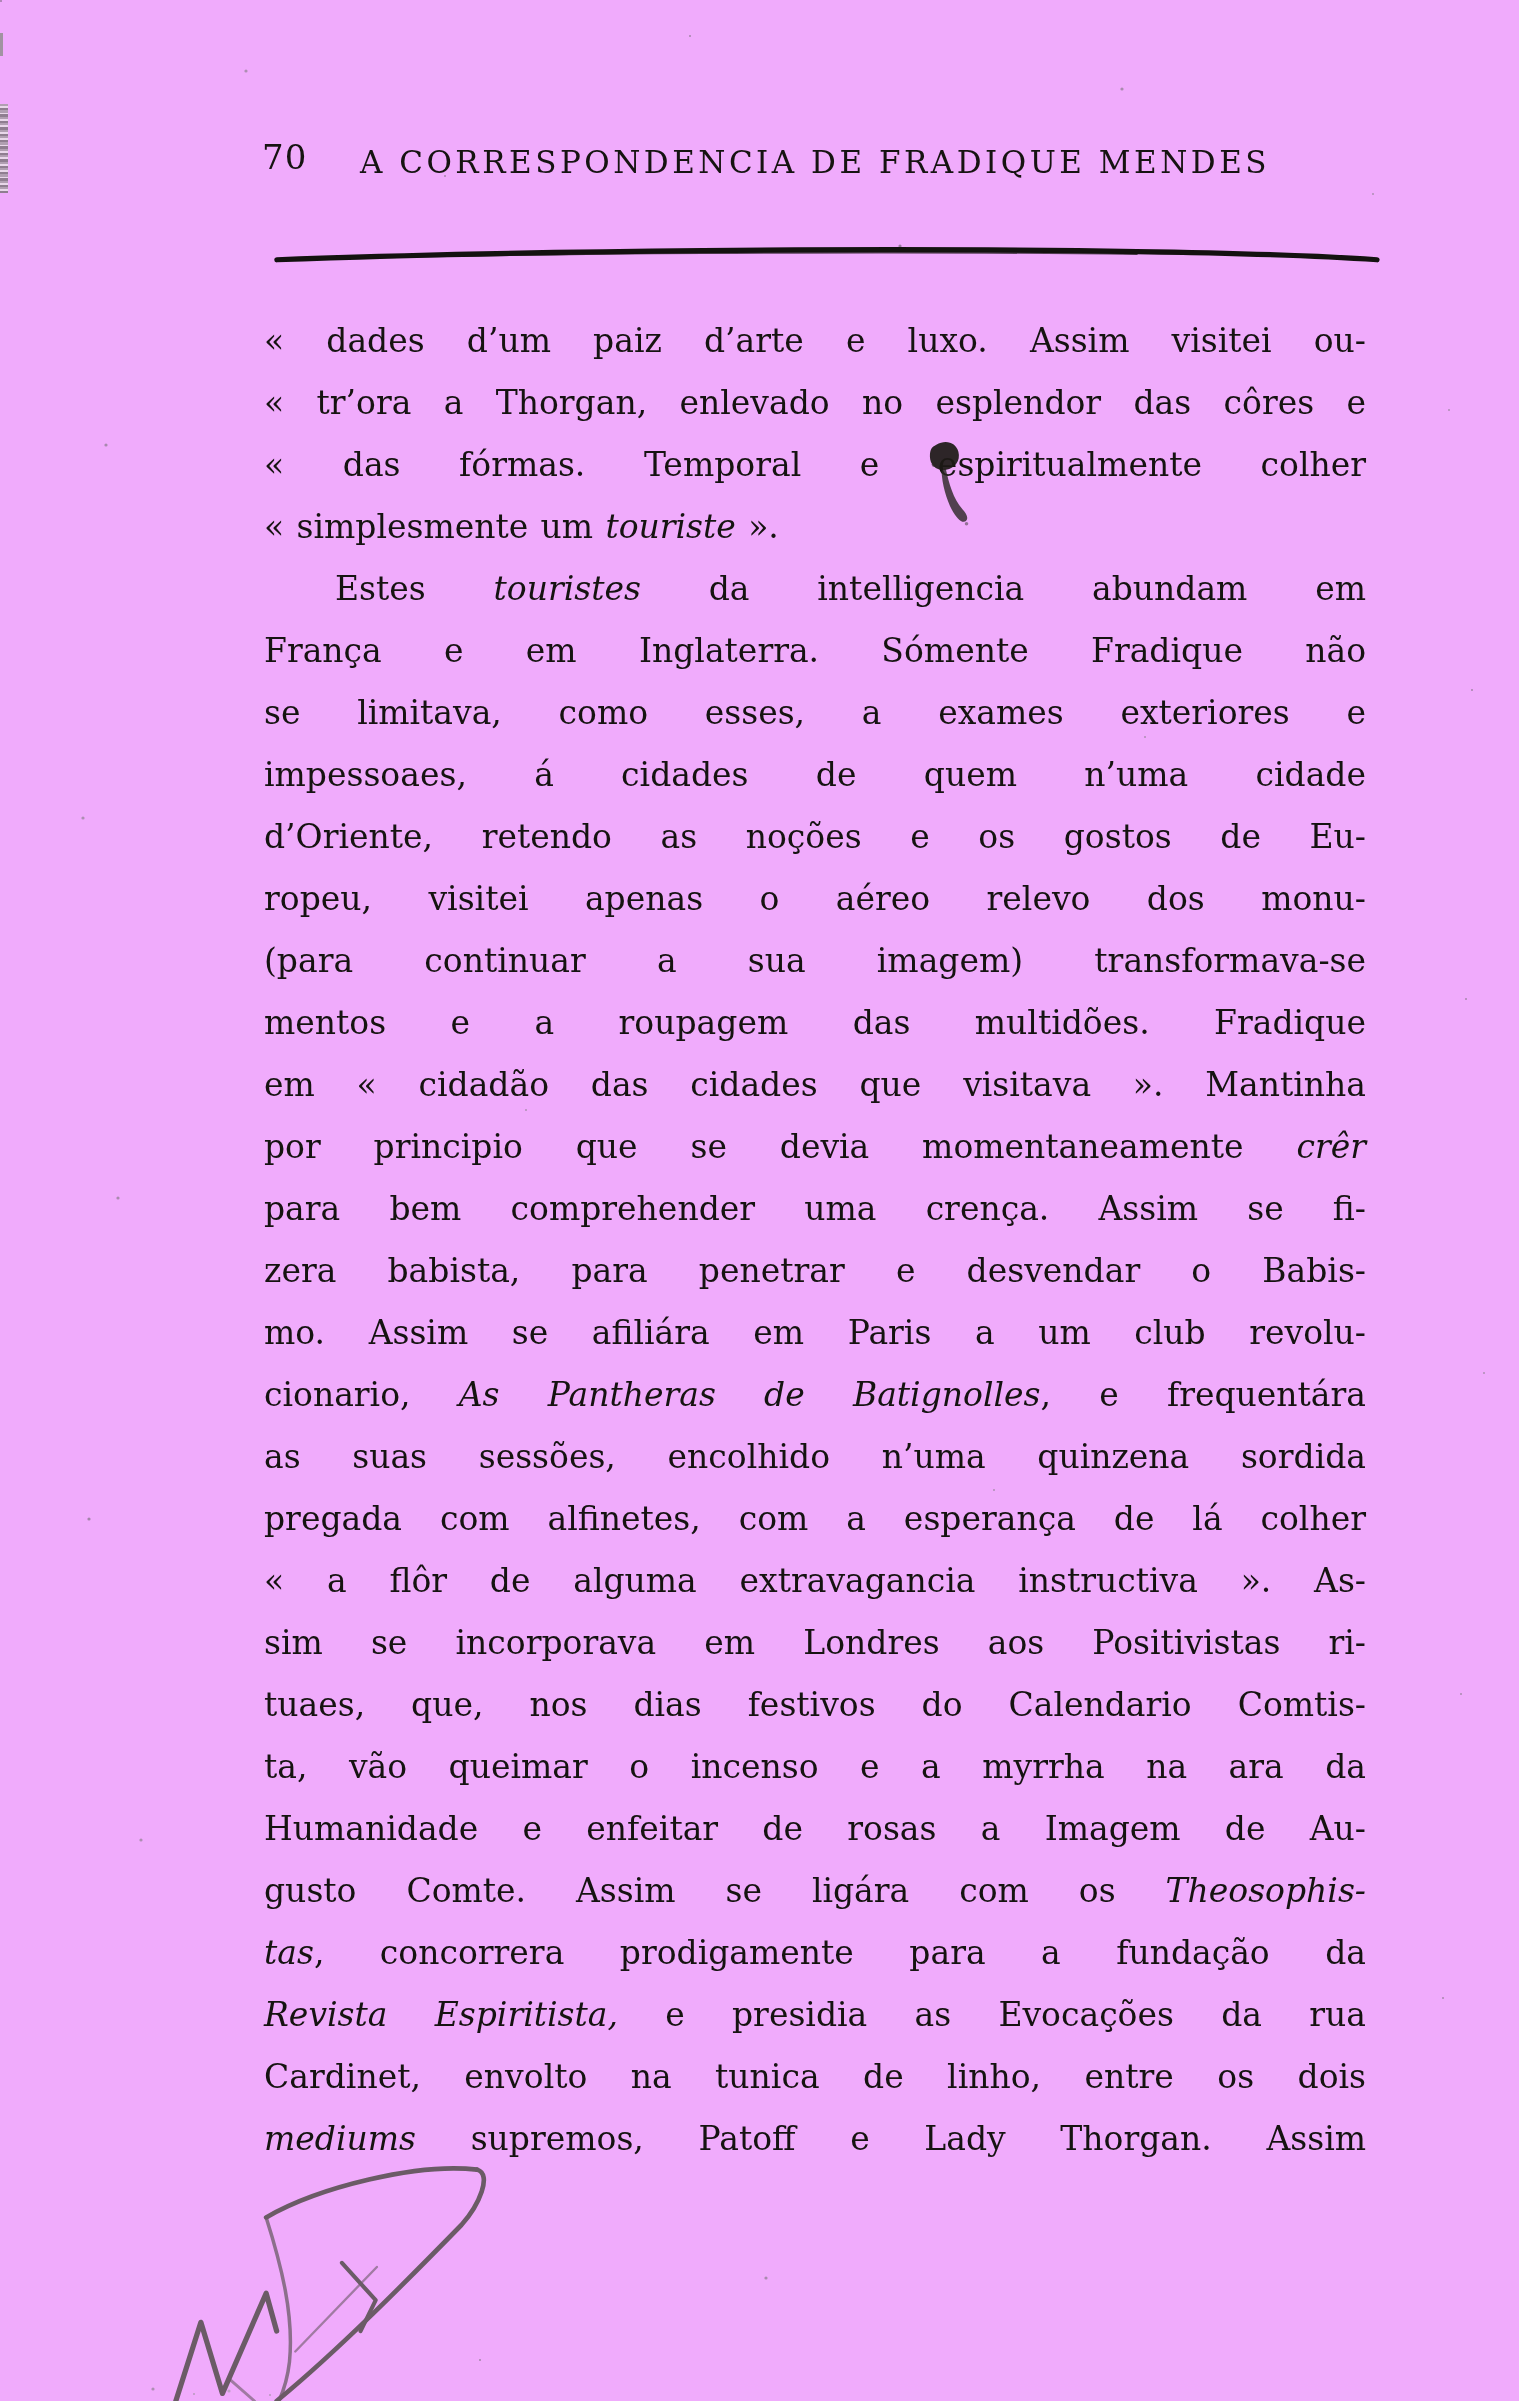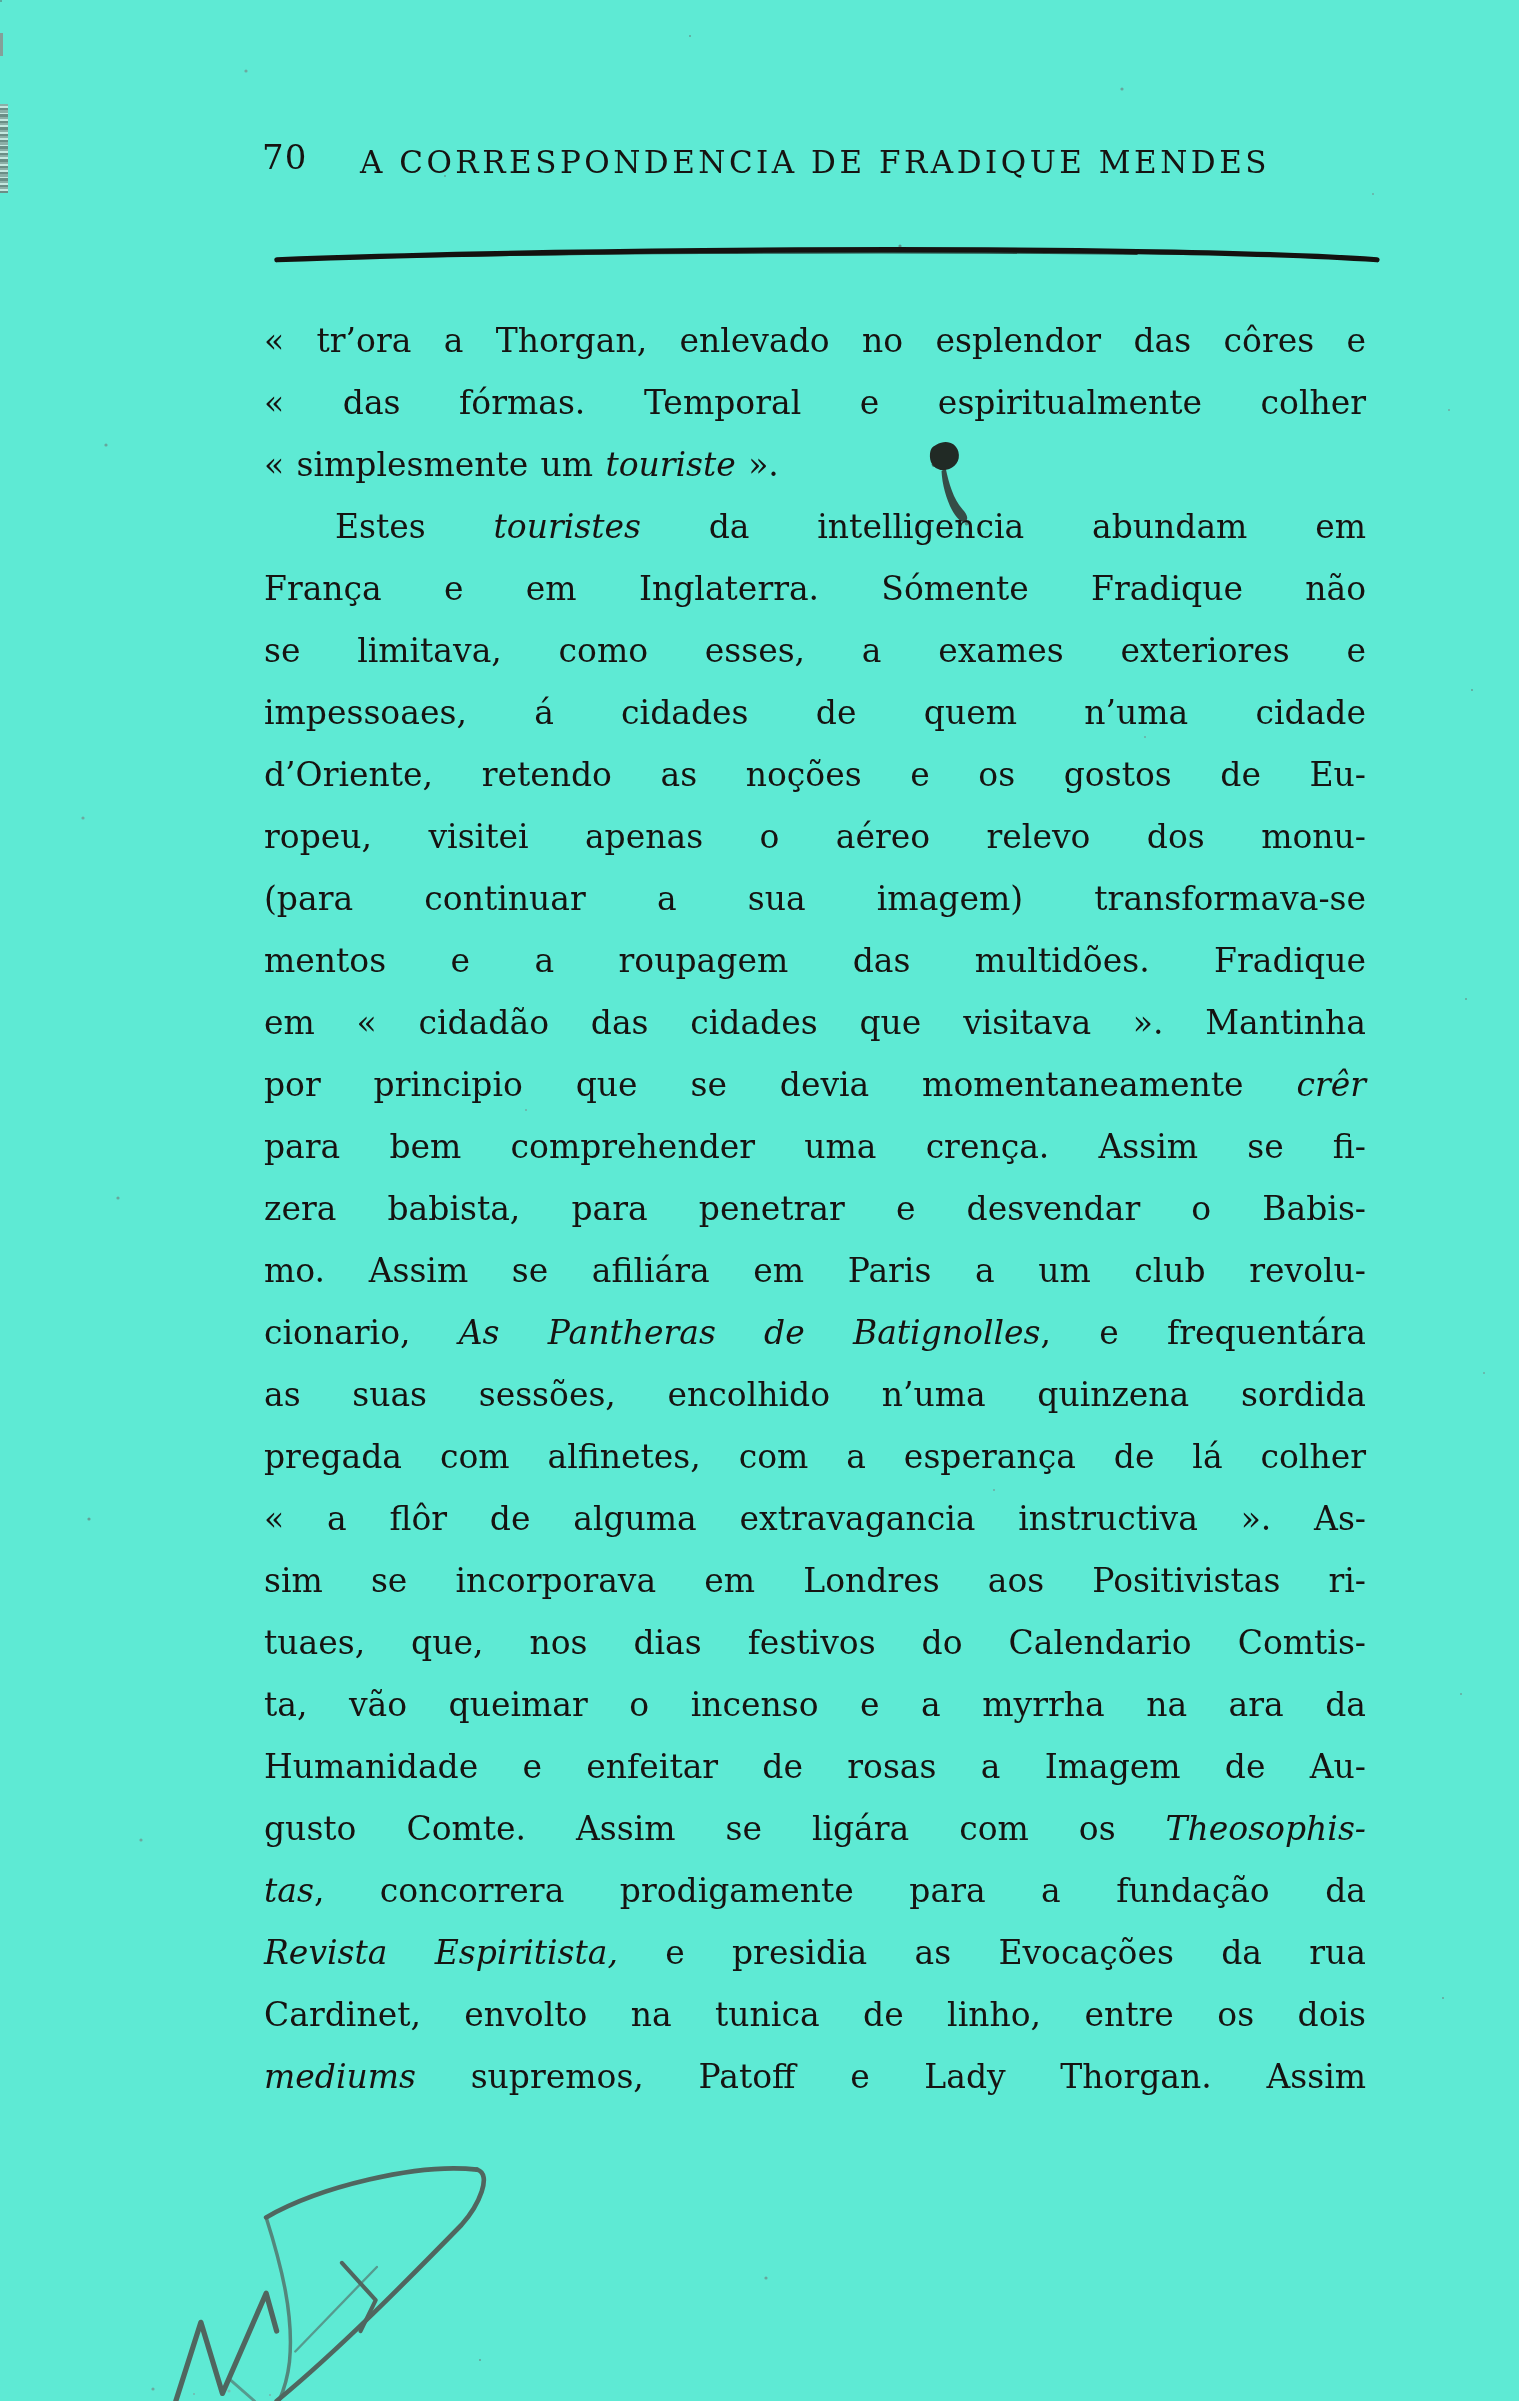--- a/index.html
+++ b/index.html
@@ -1,19 +1,19 @@
 <!DOCTYPE html>
 <html style="font-size:9.3px"><head>
 <meta charset="utf-8">
 <style>
   html,body{margin:0;padding:0;background:#e8e8e6;}
   .page{
     position:relative;
     width:1519px;height:2401px;
-    background:#5eead4;
+    background:#f0abfc;
     overflow:hidden;
     font-family:"DejaVu Serif","Liberation Serif",serif;
     color:#161311;
   }
   
   .edge-streak{
     position:absolute;left:0;top:104px;width:7.6px;height:89px;
     background:repeating-linear-gradient(180deg,#9b9b98 0 2.3px,#e6e6e3 2.3px 4.1px,#6f6f6c 4.1px 6.4px);
     opacity:.75;
   }
@@ -73,20 +73,21 @@
   <div class="page-number">70</div>
 
   <div class="running-title">A CORRESPONDENCIA DE FRADIQUE MENDES</div>
 
   <svg class="header-rule" width="1109" height="21" viewBox="0 0 1900 36">
     <path d="M6,27 C420,11 1050,6 1480,13 C1680,16 1820,22 1892,27" fill="none" stroke="#141210" stroke-width="9" stroke-linecap="round"></path>
     <path d="M6,27 C420,15 1050,11 1480,17" fill="none" stroke="#141210" stroke-width="4" stroke-linecap="round" opacity=".7"></path>
   </svg>
 
   <div class="text-block">
+      <div class="tline just"><span>« dades d’um paiz d’arte e luxo. Assim visitei ou-</span></div>
       <div class="tline just"><span>« tr’ora a Thorgan, enlevado no esplendor das côres e</span></div>
       <div class="tline just"><span>« das fórmas. Temporal e espiritualmente colher</span></div>
       <div class="tline"><span>« simplesmente um </span><span class="it">touriste</span><span> ».</span></div>
       <div class="tline just" style="padding-left: 71px;"><span>Estes </span><span class="it">touristes</span><span> da intelligencia abundam em</span></div>
       <div class="tline just"><span>França e em Inglaterra. Sómente Fradique não</span></div>
       <div class="tline just"><span>se limitava, como esses, a exames exteriores e</span></div>
       <div class="tline just"><span>impessoaes, á cidades de quem n’uma cidade</span></div>
       <div class="tline just"><span>d’Oriente, retendo as noções e os gostos de Eu-</span></div>
       <div class="tline just"><span>ropeu, visitei apenas o aéreo relevo dos monu-</span></div>
       <div class="tline just"><span>(para continuar a sua imagem) transformava-se</span></div>

